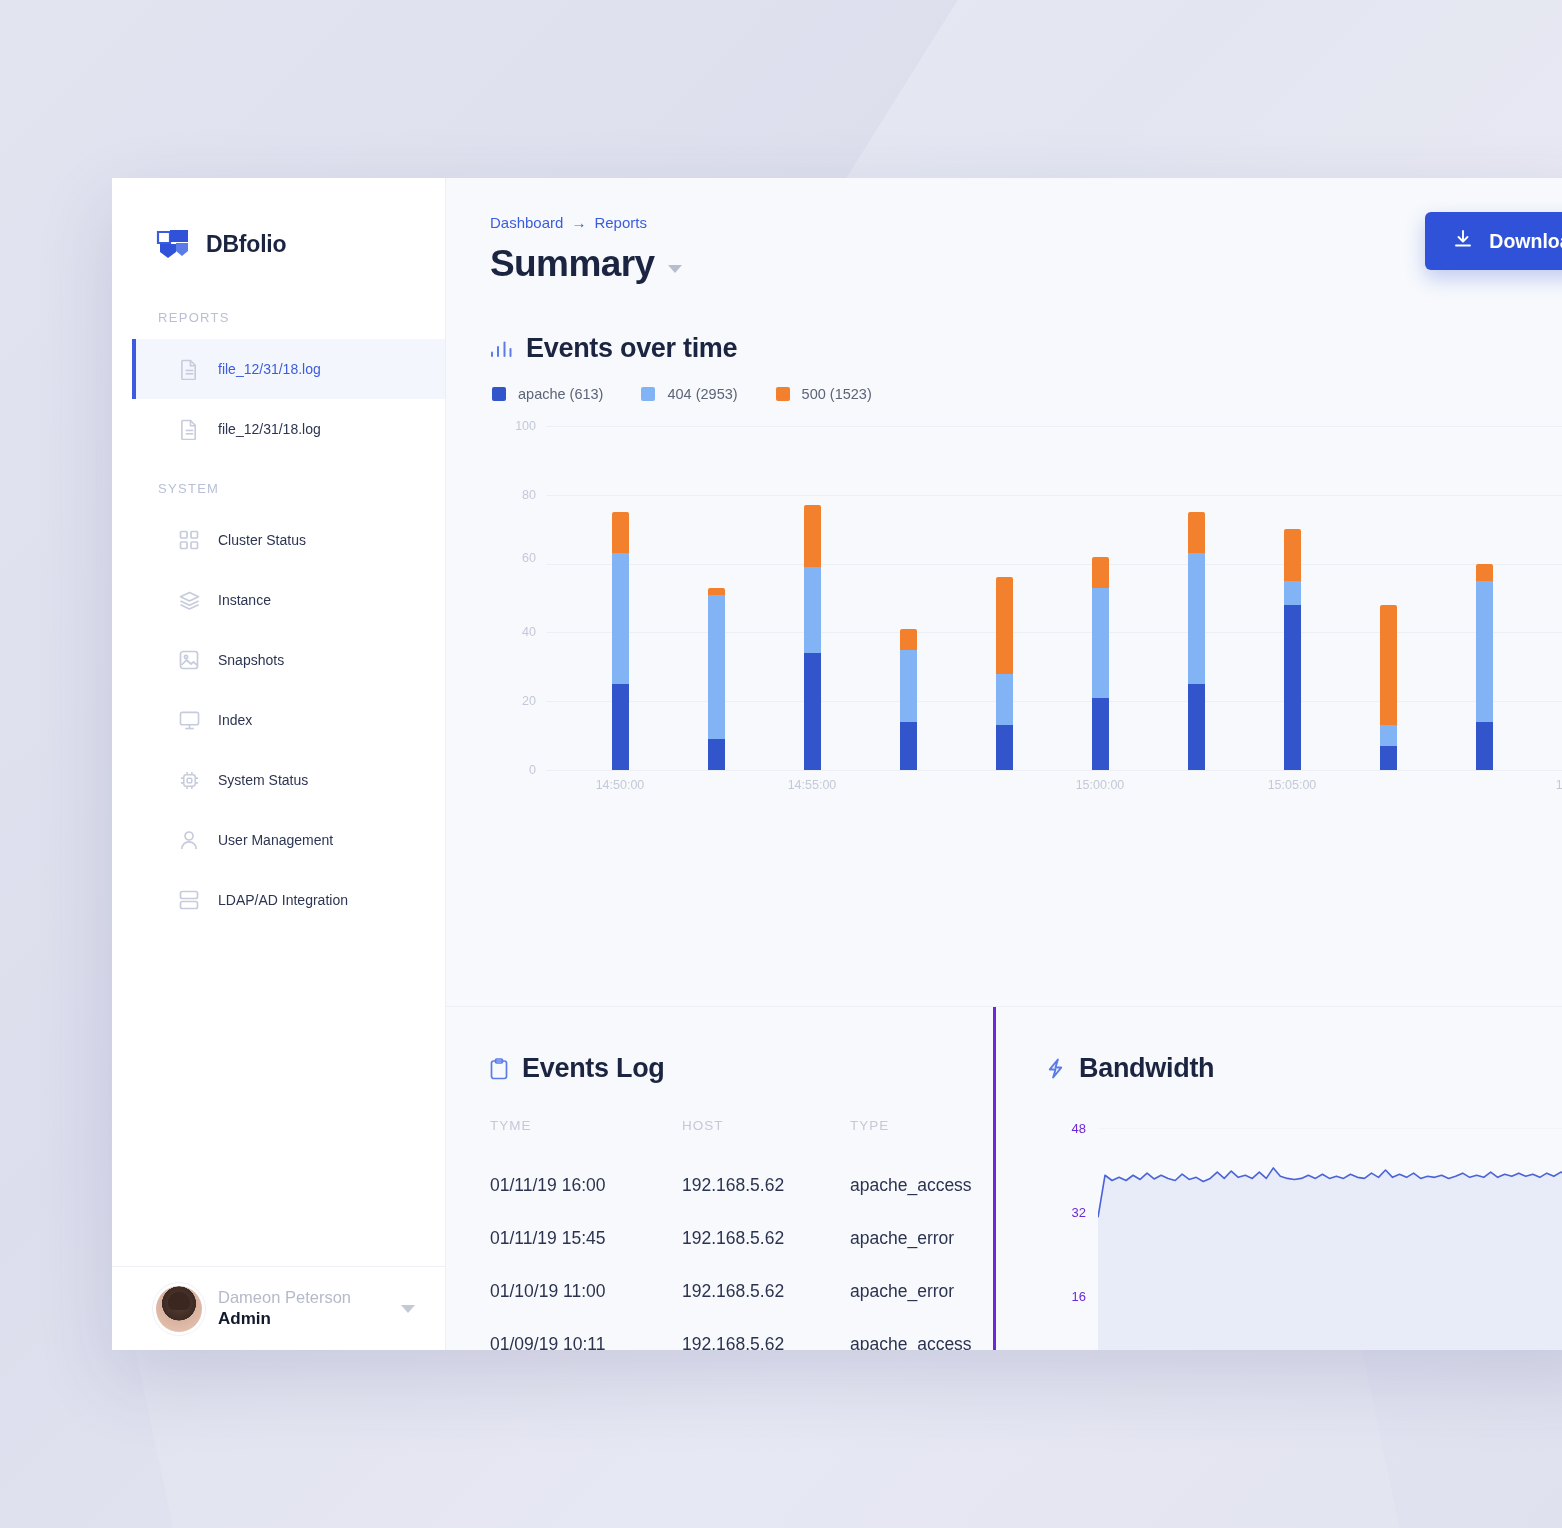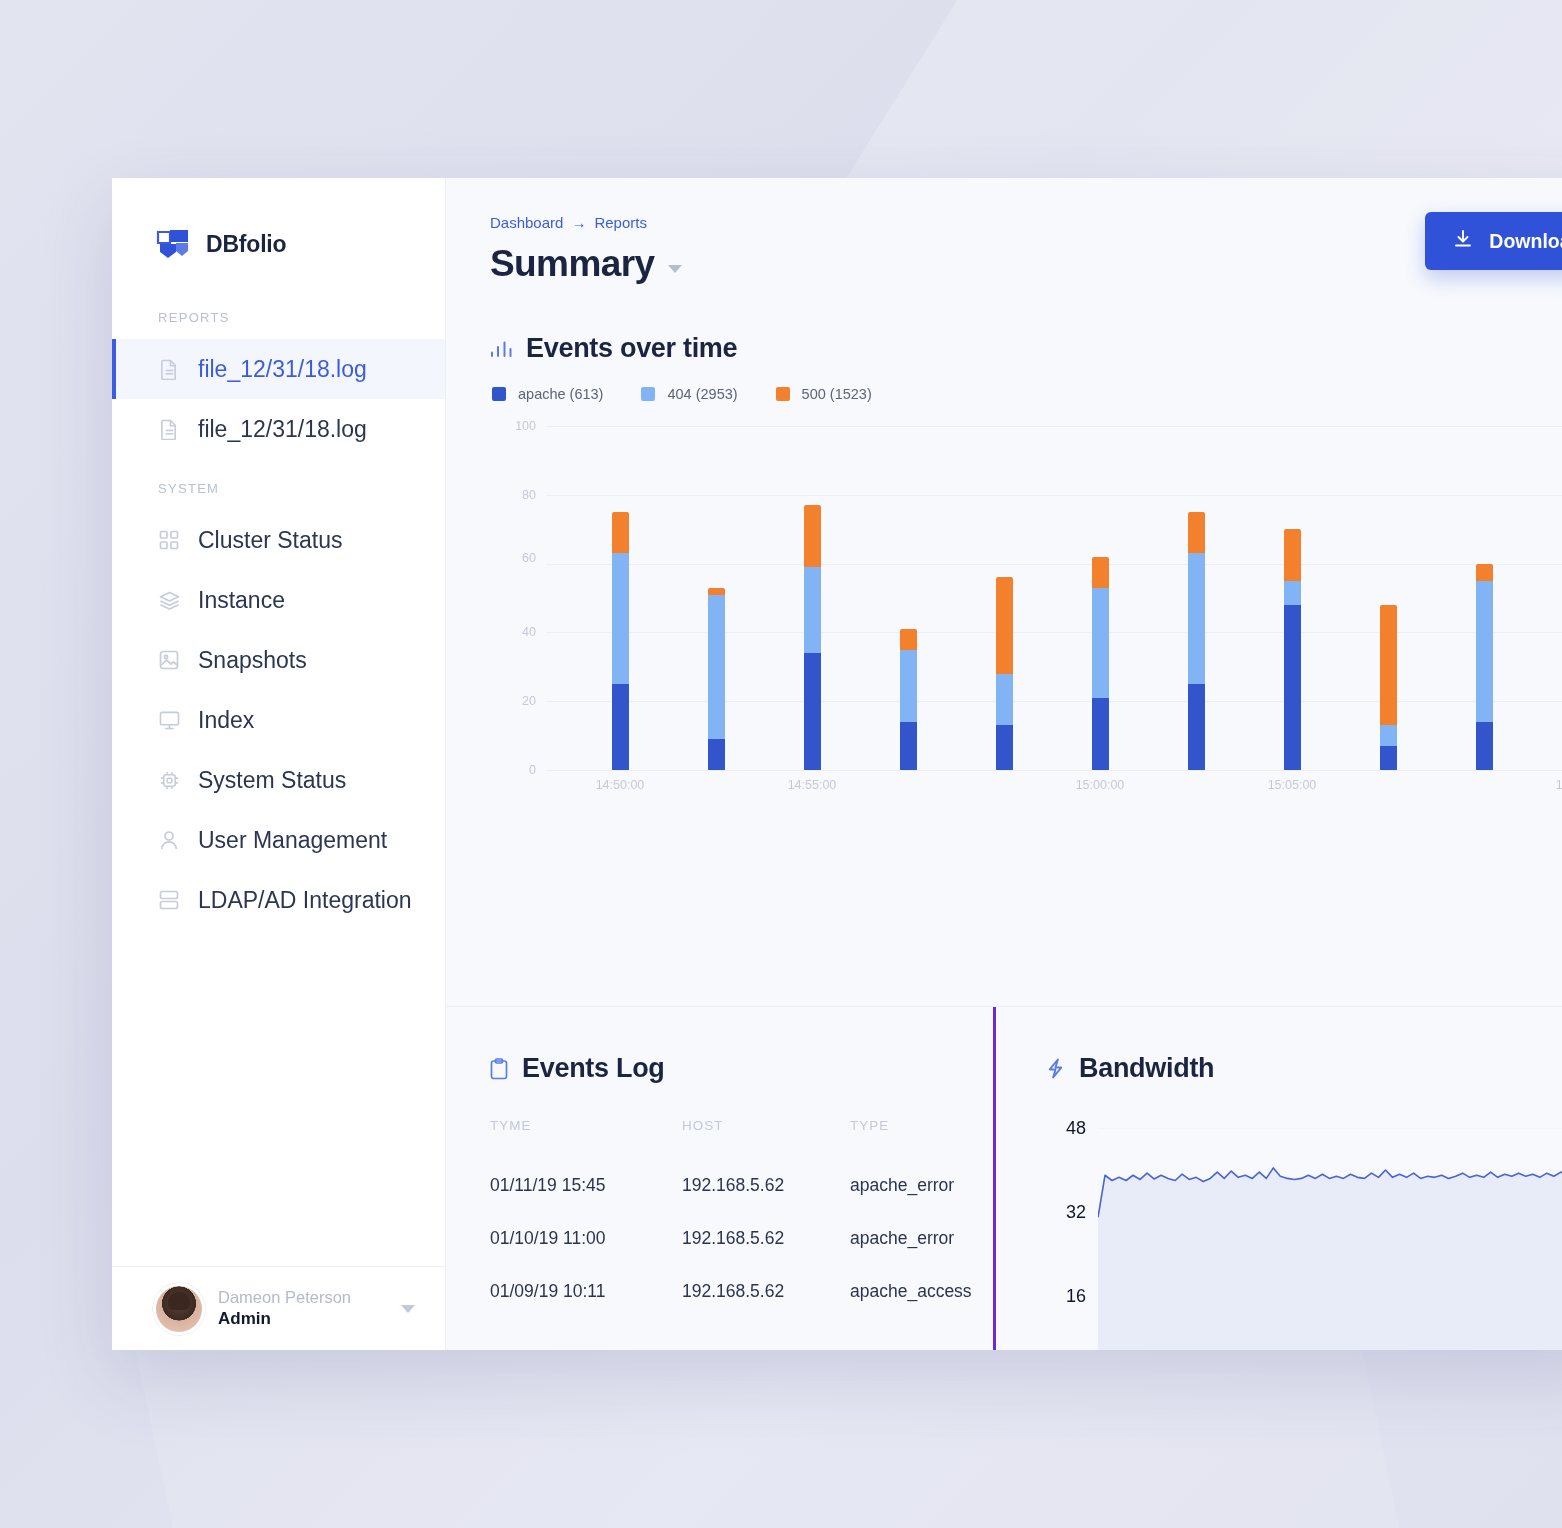--- a/index.html
+++ b/index.html
@@ -57,22 +57,22 @@
     font-size: 23px; font-weight: bold; color: #1b2440; letter-spacing: -0.2px;
   }
   .nav-scroll { flex: 1 1 auto; padding-top: 14px; }
   .nav-section-title {
     font-size: 13px; letter-spacing: 1.3px; color: #b9c0d4;
     padding: 22px 0 14px 46px; font-weight: normal;
   }
   .nav-item {
     display: flex; align-items: center; gap: 18px;
     height: 60px; padding-left: 46px;
-    color: #2c3552; font-size: 23px;
-    position: relative; cursor: pointer;
+    color: #2c3552; font-size: 14px;
+    position: relative; cursor: pointer; margin-left: 20px;
   }
   .nav-item .ico { width: 22px; height: 22px; flex: none; color: #c6ccdc; display:flex; align-items:center; justify-content:center; }
   .nav-item.active { background: #f3f6fd; color: #3c5ce0; }
   .nav-item.active .ico { color: #3c5ce0; }
   .nav-item.active::before {
     content: ""; position: absolute; left: 0; top: 0; bottom: 0;
     width: 4px; background: #3c5ce0;
   }
   .nav-item.file .ico { color: #c6ccdc; }
 
@@ -154,21 +154,21 @@
   .tbl th {
     text-align: left; font-size: 13.5px; letter-spacing: 1px; color: #c3c9d8;
     font-weight: normal; padding-bottom: 26px;
   }
   .tbl td { font-size: 17.5px; color: #2b3350; padding: 16px 0; }
   .tbl th:nth-child(1), .tbl td:nth-child(1) { width: 192px; }
   .tbl th:nth-child(2), .tbl td:nth-child(2) { width: 168px; }
 
   .bw-chart { position: relative; margin-top: 44px; height: 290px; }
   .bw-ylabels { position: absolute; left: 0; top: 0; width: 40px; height: 252px; }
-  .bw-ylabels div { position: absolute; right: 0; font-size: 18px; color: #0f172a; transform: translateY(-50%); }
+  .bw-ylabels div { position: absolute; right: 0; font-size: 13px; color: #6d28d9; transform: translateY(-50%); }
   .bw-plot { position: absolute; left: 52px; right: -40px; top: 0; height: 252px; }
 </style>
 </head>
 <body>
 
 <div class="bg-facet"></div>
 <div class="bg-facet2"></div>
 
 <div class="app">
 
@@ -440,20 +440,25 @@
         <table class="tbl">
           <thead>
             <tr>
               <th>TYME</th>
               <th>HOST</th>
               <th>TYPE</th>
             </tr>
           </thead>
           <tbody id="log-body">
               <tr>
+                <td>01/11/19 16:00</td>
+                <td>192.168.5.62</td>
+                <td>apache_access</td>
+              </tr>
+              <tr>
                 <td>01/11/19 15:45</td>
                 <td>192.168.5.62</td>
                 <td>apache_error</td>
               </tr>
               <tr>
                 <td>01/10/19 11:00</td>
                 <td>192.168.5.62</td>
                 <td>apache_error</td>
               </tr>
               <tr>

